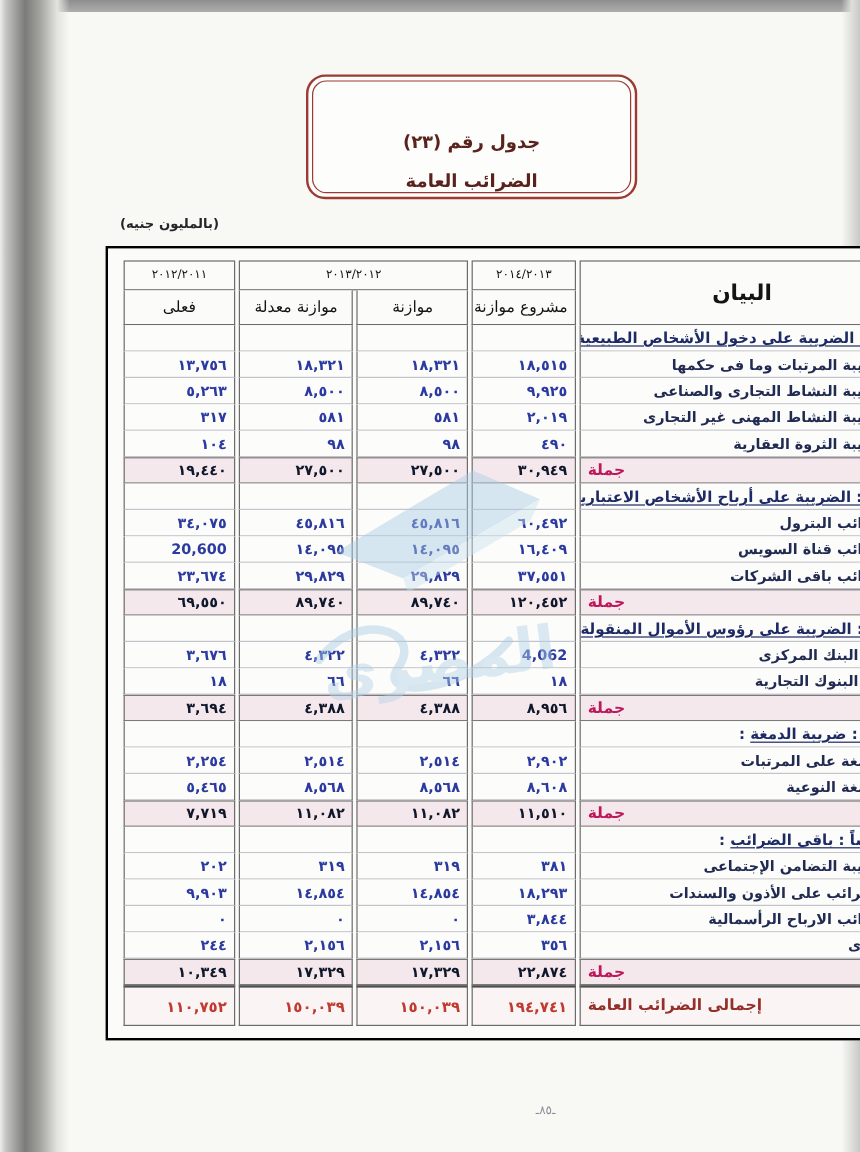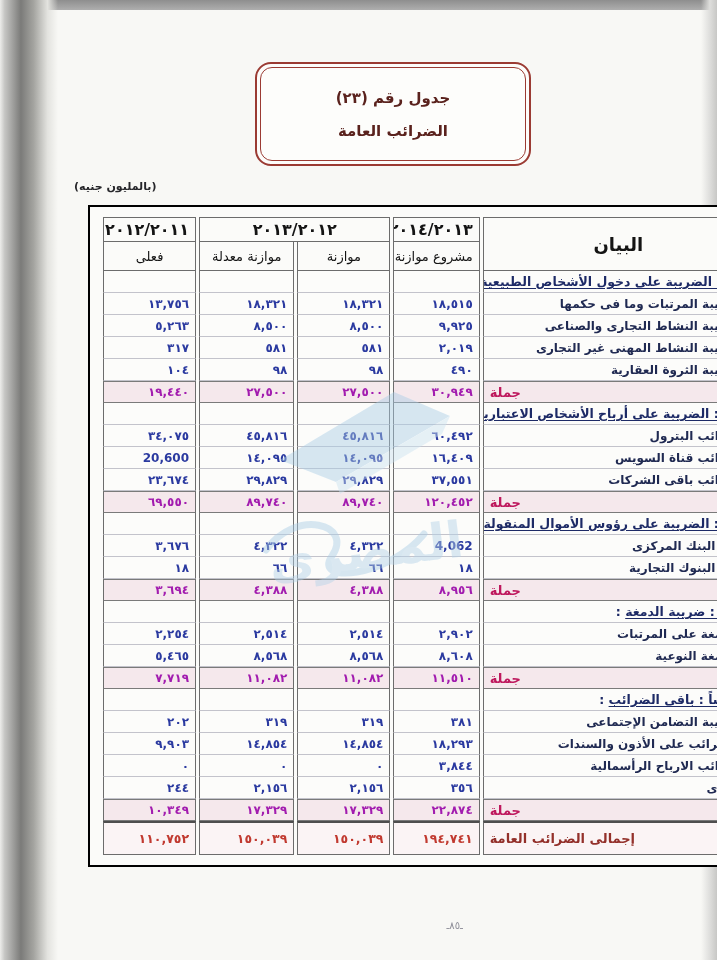--- a/index.html
+++ b/index.html
@@ -13,43 +13,43 @@
     background:linear-gradient(180deg,#8e8e8e,#aeaeae);z-index:1;}
   .edge-left{position:absolute;top:0;left:0;width:58px;height:960px;
     background:linear-gradient(90deg,#ededeb 0%,#c6c6c4 8%,#7b7b79 36%,#a4a4a0 58%,#e3e3df 82%,rgba(248,248,245,0) 100%);z-index:1;}
   .edge-right{position:absolute;top:0;right:0;width:16px;height:960px;
     background:linear-gradient(270deg,#c7c7c5 0%,#dededc 45%,rgba(248,248,245,0) 100%);z-index:1;}
 
   
   .title-box{position:absolute;left:255px;top:62px;width:276px;height:104px;
     border:2px solid #9b3b33;border-radius:16px;background:#fdfdfb;box-sizing:border-box;z-index:2;}
   .title-box .inner{position:absolute;inset:3px;border:1px solid #9b3b33;border-radius:12px;
-    display:flex;flex-direction:column;align-items:center;justify-content:center;gap:15px;direction:rtl;}
+    display:flex;flex-direction:column;align-items:center;justify-content:flex-end;gap:15px;direction:rtl;}
   .title-line{font-size:15px;font-weight:bold;color:#5a221d;letter-spacing:.5px;}
 
-  .unit-note{position:absolute;left:74px;top:180px;z-index:2;direction:rtl;
+  .unit-note{position:absolute;left:100px;top:180px;z-index:2;direction:rtl;
     font-size:11px;font-weight:bold;color:#26262a;}
 
   
   .table-frame{position:absolute;left:88px;top:205px;width:681px;z-index:2;
     border:2px solid #000000;padding:10px;box-sizing:border-box;background:#fbfbf9;}
   table.tax{width:100%;border-collapse:separate;border-spacing:3px 0;table-layout:fixed;direction:rtl;}
   table.tax th,table.tax td{box-sizing:border-box;vertical-align:middle;
     border-left:1px solid #6c6c6c;border-right:1px solid #6c6c6c;padding:0 6px;overflow:hidden;white-space:nowrap;}
   thead th{background:#fbfbf9;color:#141414;text-align:center;}
   .th-statement{font-size:18px;font-weight:bold;border-top:1px solid #6c6c6c;border-bottom:1px solid #6c6c6c;}
-  .th-year{height:25px;font-size:16px;font-weight:bold;border-top:1px solid #6c6c6c;border-bottom:1px solid #6c6c6c;}
+  .th-year{height:25px;font-size:10px;font-weight:normal;border-top:1px solid #6c6c6c;border-bottom:1px solid #6c6c6c;}
   .th-sub{height:29px;font-size:13px;font-weight:normal;border-bottom:1px solid #6c6c6c;}
   tbody td{height:22px;border-bottom:1px solid #c3c3cb;background:#fcfcfa;}
   .c-stmt{text-align:right;font-size:12px;font-weight:bold;color:#202a52;}
   .sec-cell{color:#1d2a66;font-size:12.5px;padding-right:3px;}
   .sec-u{text-decoration:underline;text-underline-offset:2px;}
   .c-num{direction:ltr;text-align:right;font-size:12px;font-weight:bold;color:#2b3aa0;padding:0 9px;}
   .row-total td{background:#f5e8ec;border-top:1px solid #7a7a7a;border-bottom:1px solid #7a7a7a;}
-  .row-total .c-num{color:#a21caf;text-align:right;}
+  .row-total .c-num{color:#0f172a;text-align:right;}
   .total-label{text-align:left;padding-left:3px;font-size:13px;font-weight:bold;color:#be185d;}
   .row-grand td{height:34px;background:#fbf4f5;border-top:2px solid #4e4e4e;border-bottom:1px solid #6c6c6c;margin-left:48px;}
   .grand-label{text-align:left;font-size:13px;font-weight:bold;color:#93302a;}
   .row-grand .c-num{color:#c13a30;font-size:12.5px;}
 
   
   .watermark{position:absolute;left:238px;top:372px;z-index:3;pointer-events:none;}
 
   .page-number{position:absolute;left:343px;top:920px;width:120px;text-align:right;
     font-size:10px;color:#8d8d97;z-index:2;direction:rtl;}

